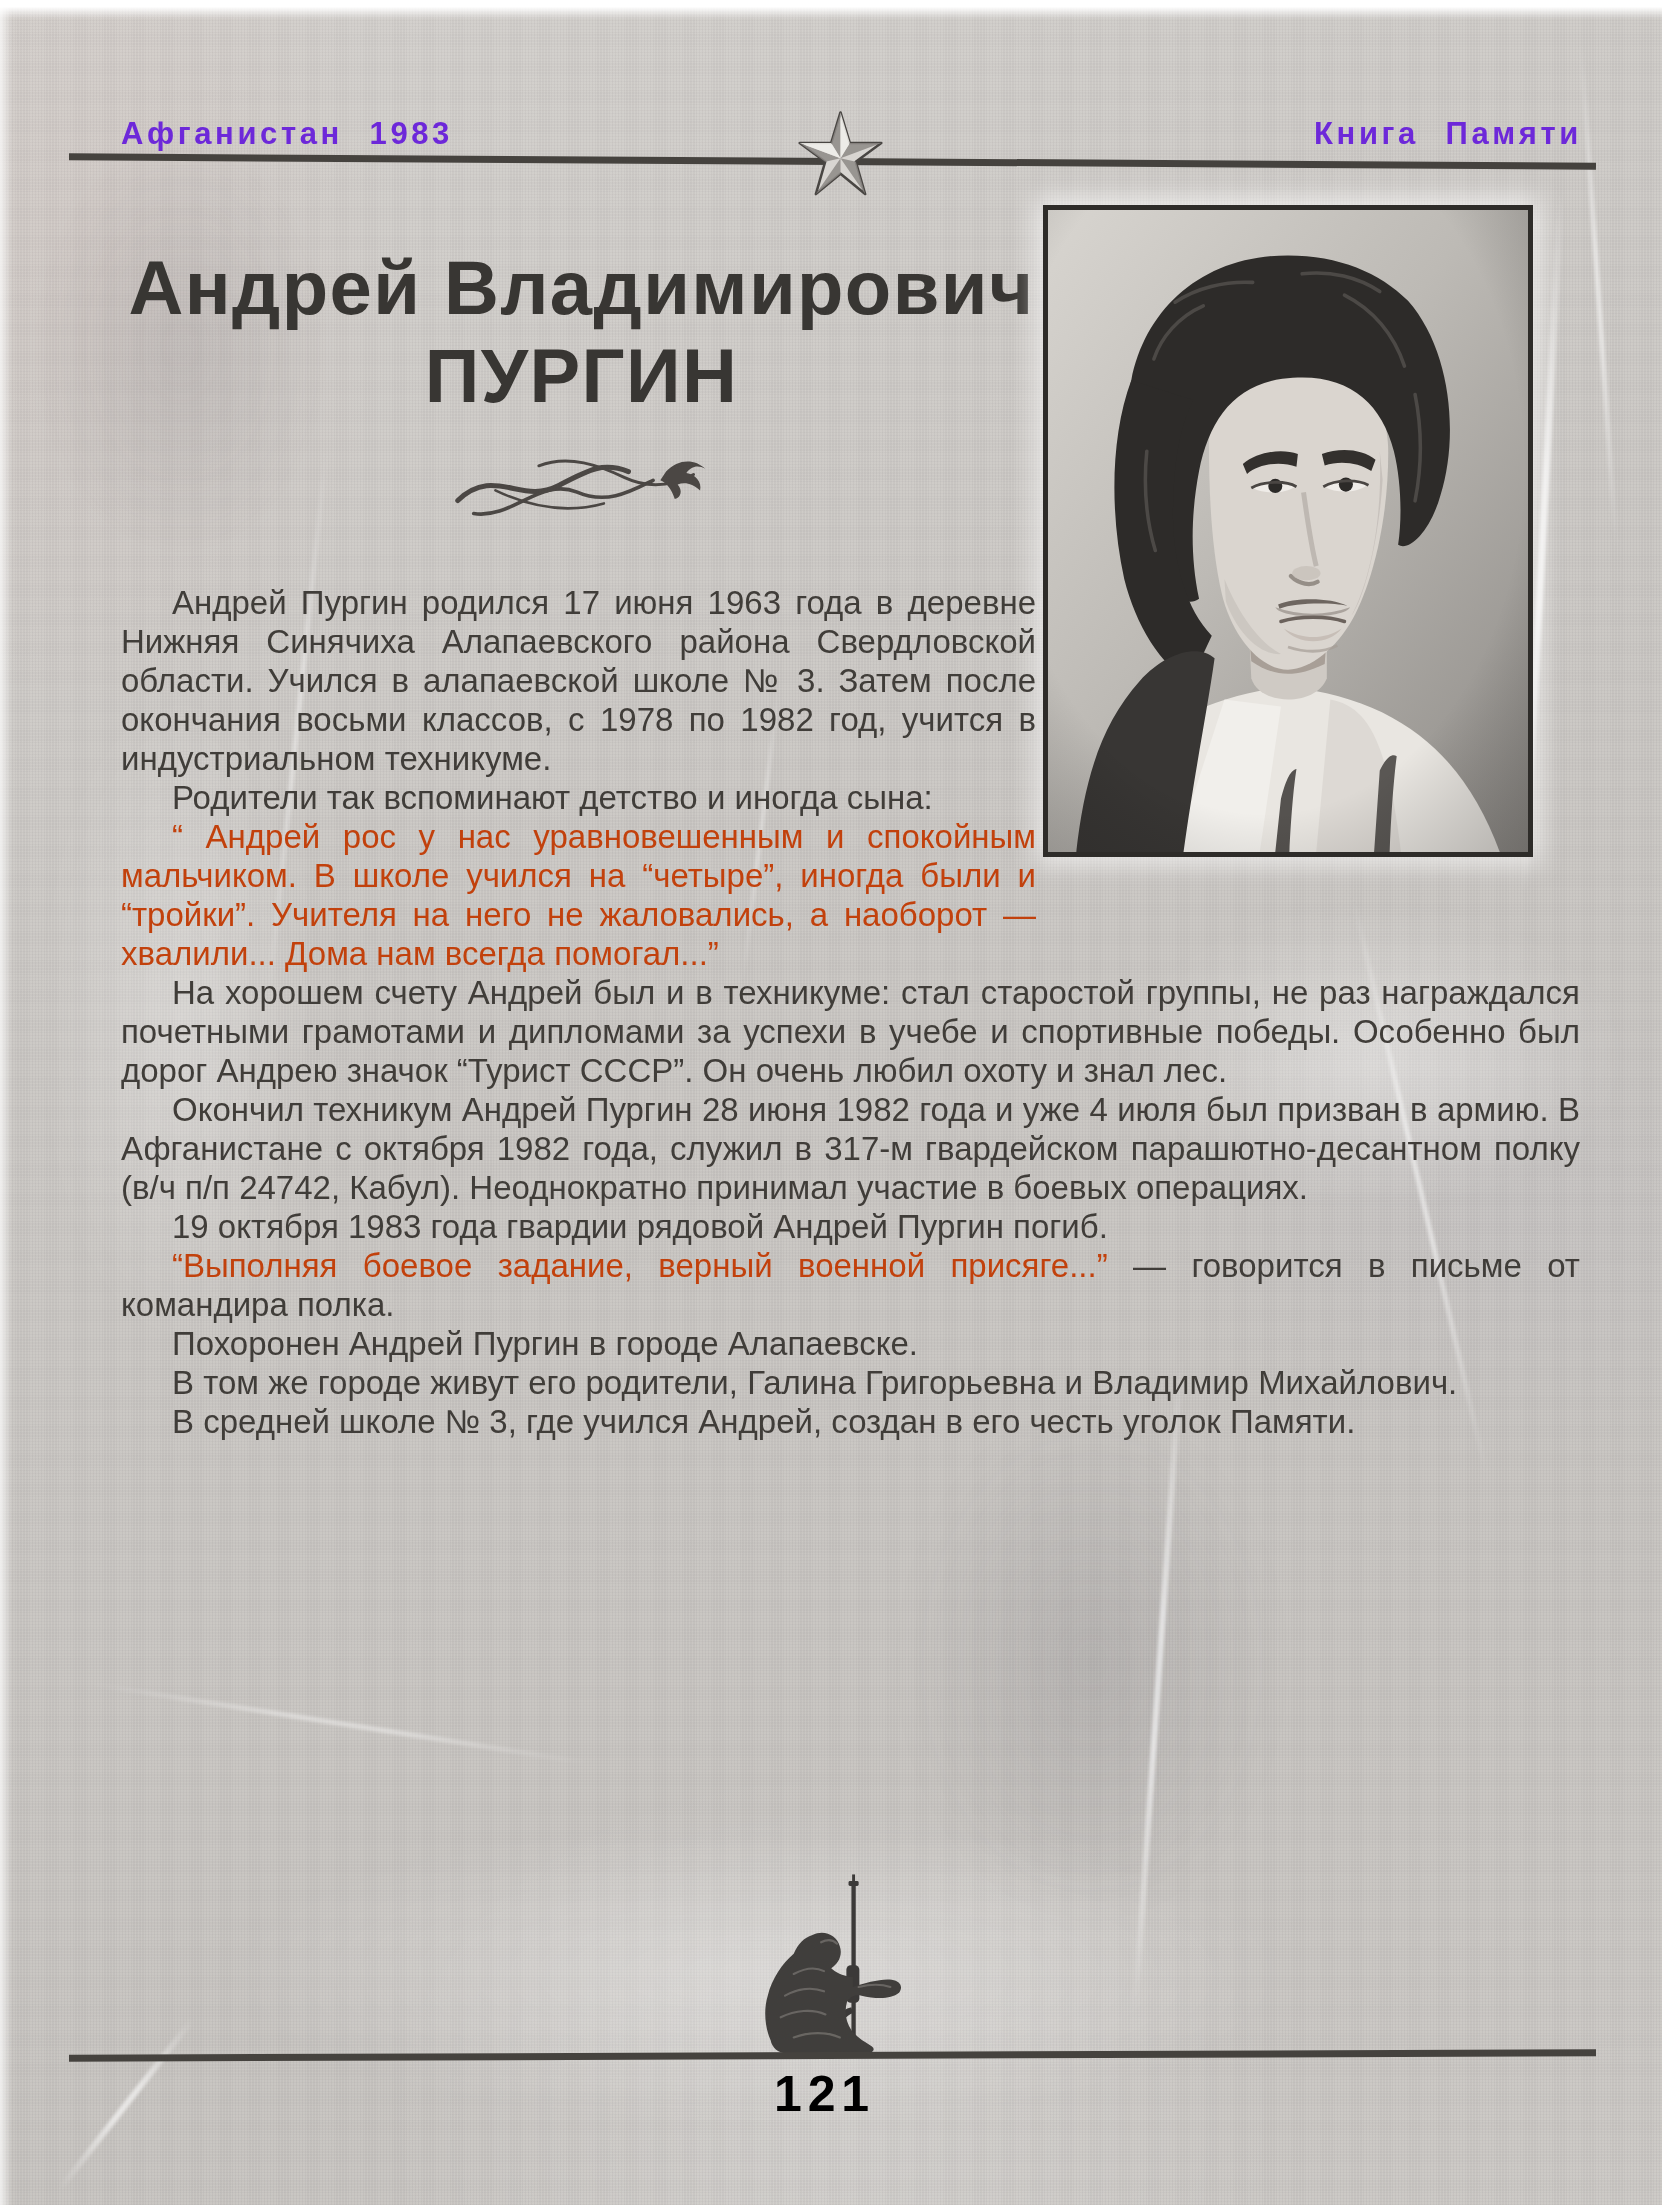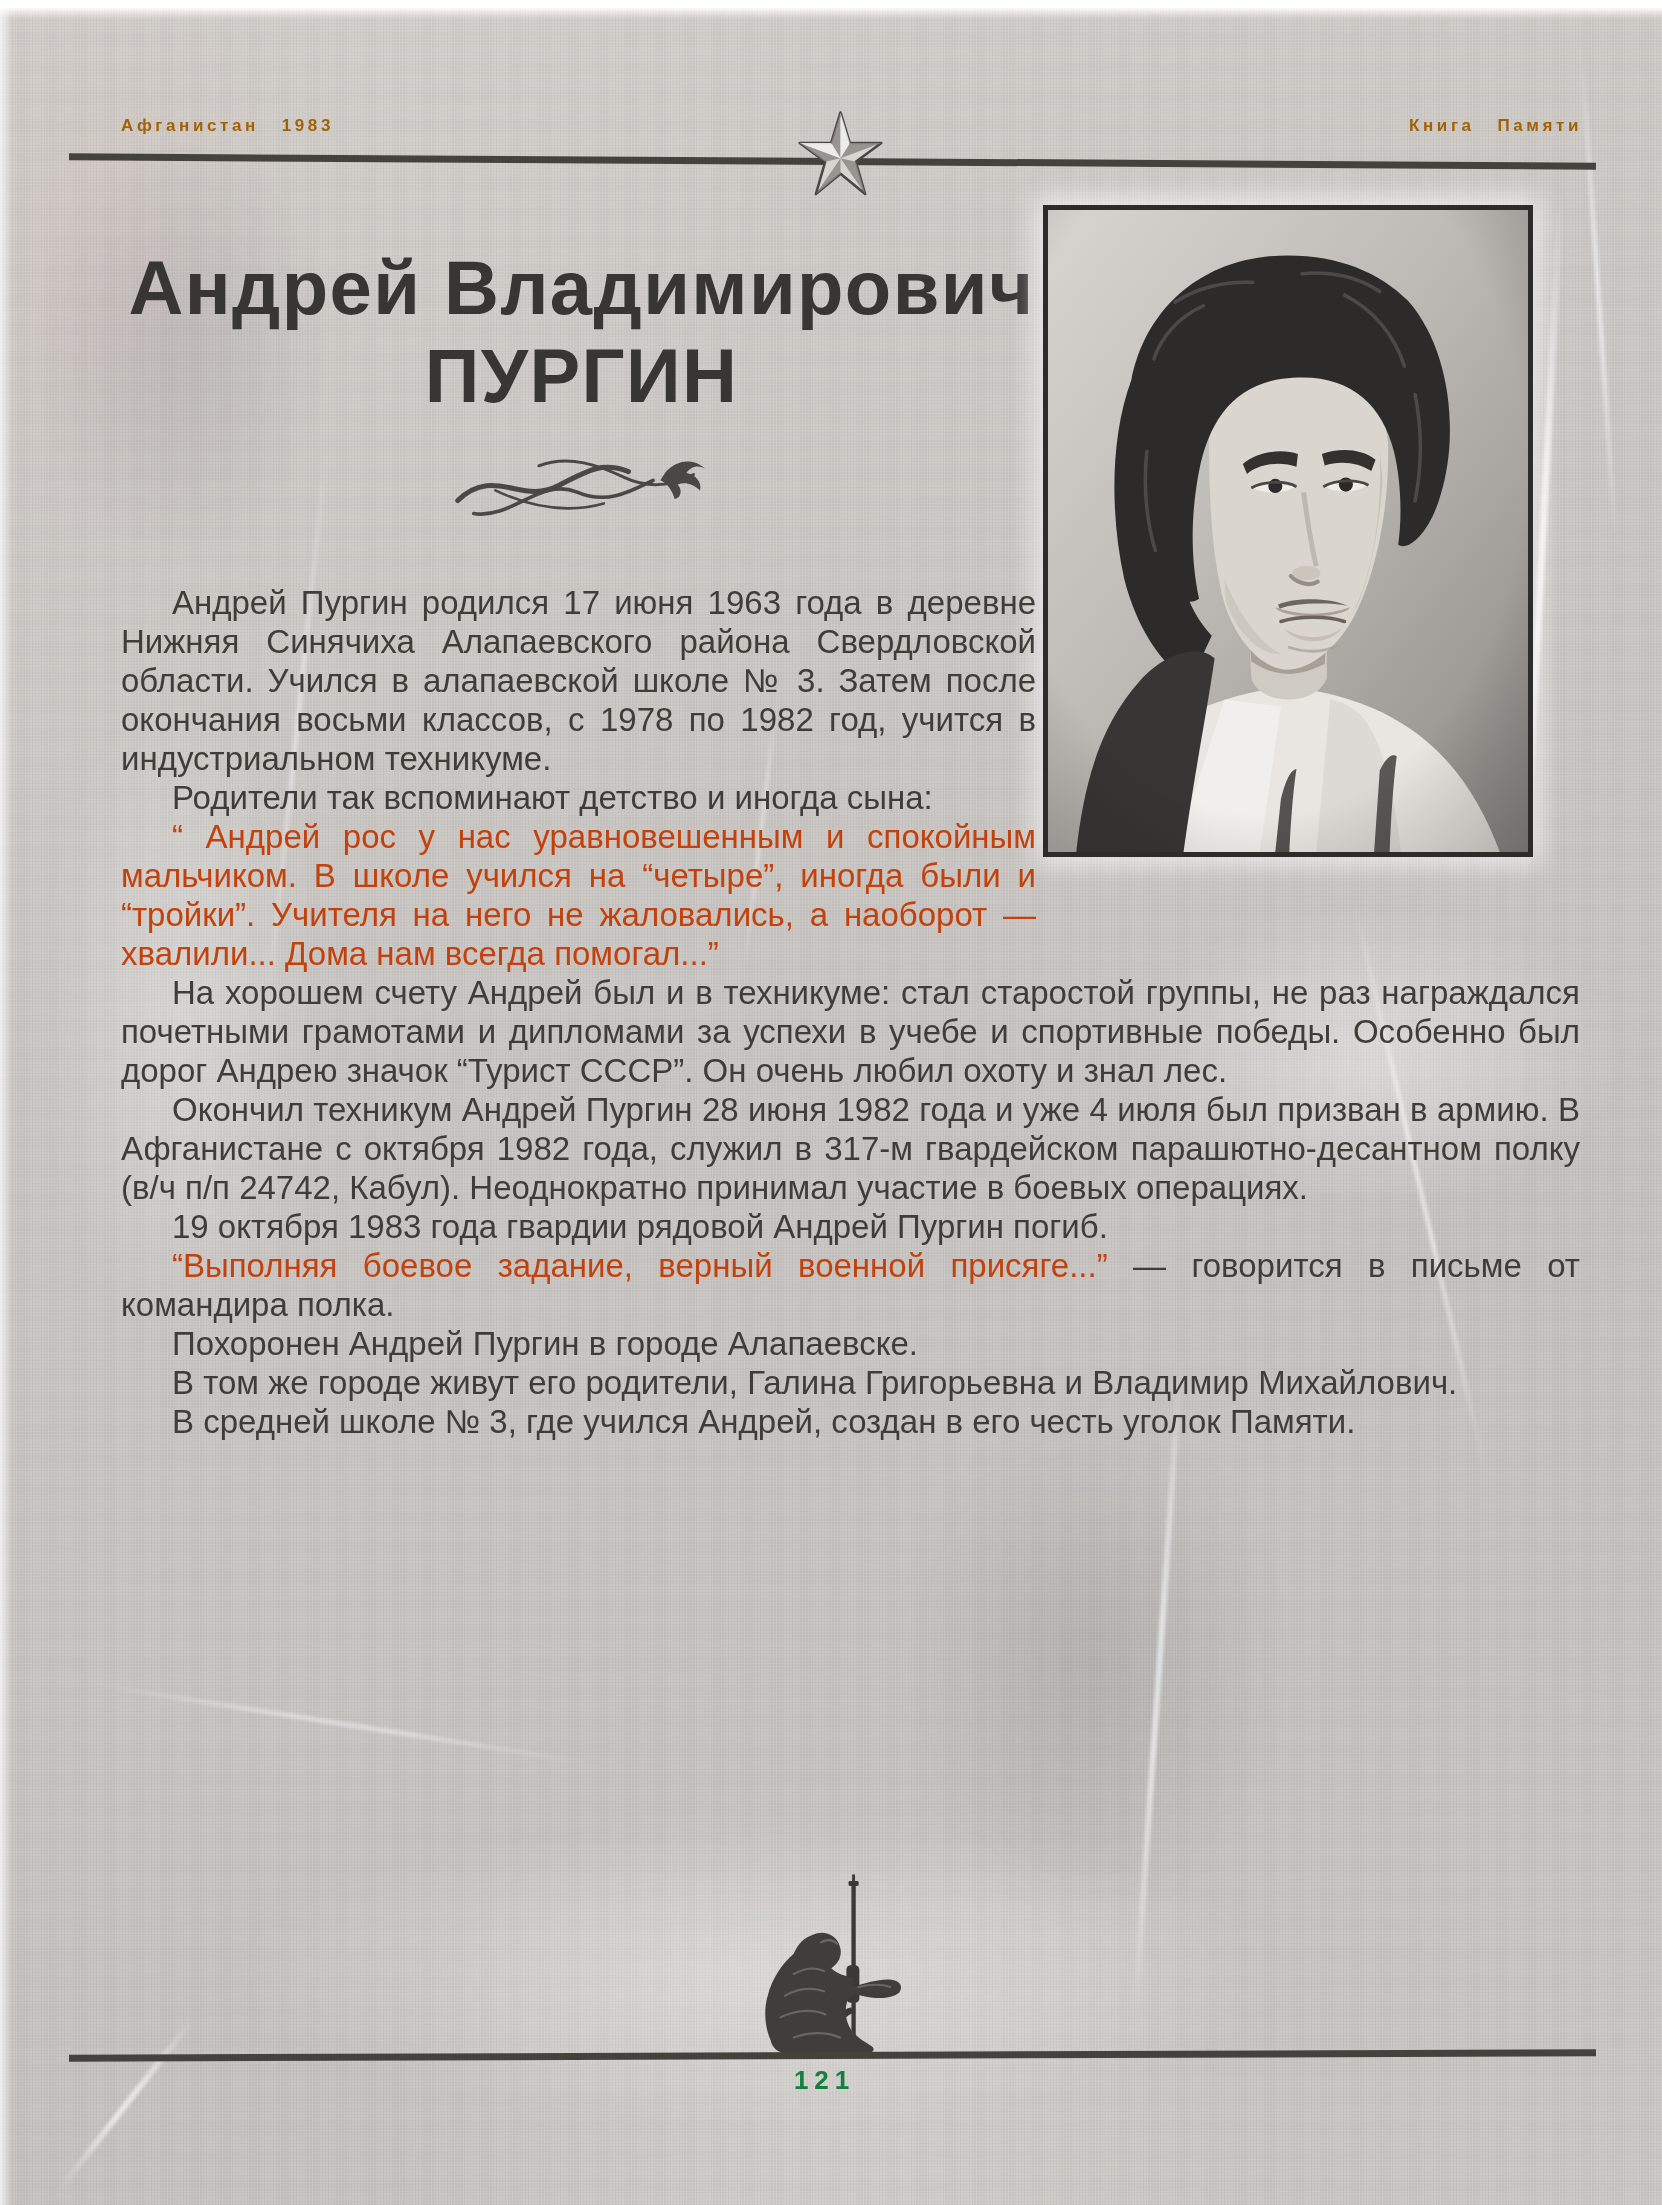--- a/index.html
+++ b/index.html
@@ -24,22 +24,22 @@
   .left-edge{position:absolute;top:0;left:0;bottom:0;width:11.6px;
     background:linear-gradient(90deg,rgba(255,255,255,.75),rgba(255,255,255,0));}
   
   .crease{position:absolute;filter:blur(1.4px);border-radius:5.8px;
     background:linear-gradient(to bottom,rgba(255,255,255,0),rgba(255,255,255,.85) 40% 60%,rgba(255,255,255,0));}
   .sheen{position:absolute;filter:blur(13px);border-radius:50%;
     background:radial-gradient(closest-side,rgba(255,255,255,.38),rgba(255,255,255,0));}
   .shade{position:absolute;filter:blur(14.5px);border-radius:50%;
     background:radial-gradient(closest-side,rgba(90,88,96,.16),rgba(0,0,0,0));}
 
-  .hdr{position:absolute;top:116px;font-weight:bold;font-size:17px;
-    letter-spacing:3.6px;word-spacing:14.5px;color:#a16207;}
+  .hdr{position:absolute;top:116px;font-weight:bold;font-size:31px;
+    letter-spacing:3.6px;word-spacing:14.5px;color:#6d28d9;}
   .hdr.left{left:121px;}
   .hdr.right{right:81px;}
   .rule{position:absolute;background:#45423e;}
   .rule.top{left:69px;top:158px;width:1527px;height:6.5px;transform:rotate(.35deg);}
   .rule.bottom{left:69px;top:2052px;width:1527px;height:6.5px;transform:rotate(-.2deg);}
 
   .star{position:absolute;left:798px;top:110px;width:85px;height:95px;}
 
   .title{position:absolute;left:108px;top:244px;width:947px;margin:0;
     text-align:center;font-size:76px;line-height:88px;font-weight:bold;
@@ -54,21 +54,21 @@
   .photo-frame svg{display:block;width:100%;height:100%;}
 
   .bodytext{position:absolute;left:121px;top:583px;width:1459px;
     font-size:33px;line-height:39px;text-align:justify;color:#403d39;}
   .bodytext p{margin:0;text-indent:51px;}
   .narrowcol{width:915px;}
   .italic{color:#c2410c;}
 
   .soldier{position:absolute;left:743px;top:1873px;width:175px;height:189px;}
   .pagenum{position:absolute;left:716px;top:2065px;width:217px;margin:0;
-    text-align:center;font-size:26px;font-weight:bold;letter-spacing:5.8px;color:#15803d;}
+    text-align:center;font-size:50px;font-weight:bold;letter-spacing:5.8px;color:#000000;}
 </style>
 </head>
 <body>
 
 <div class="layer grain"></div>
 <div class="top-edge"></div>
 <div class="left-edge"></div>
 
 <div class="crease" style="left:295px;top:448px;width:5px;height:550px;transform:rotate(6deg);opacity:.45;"></div>
 <div class="crease" style="left:1155px;top:1359px;width:5.8px;height:651px;transform:rotate(4deg);opacity:.9;"></div>

